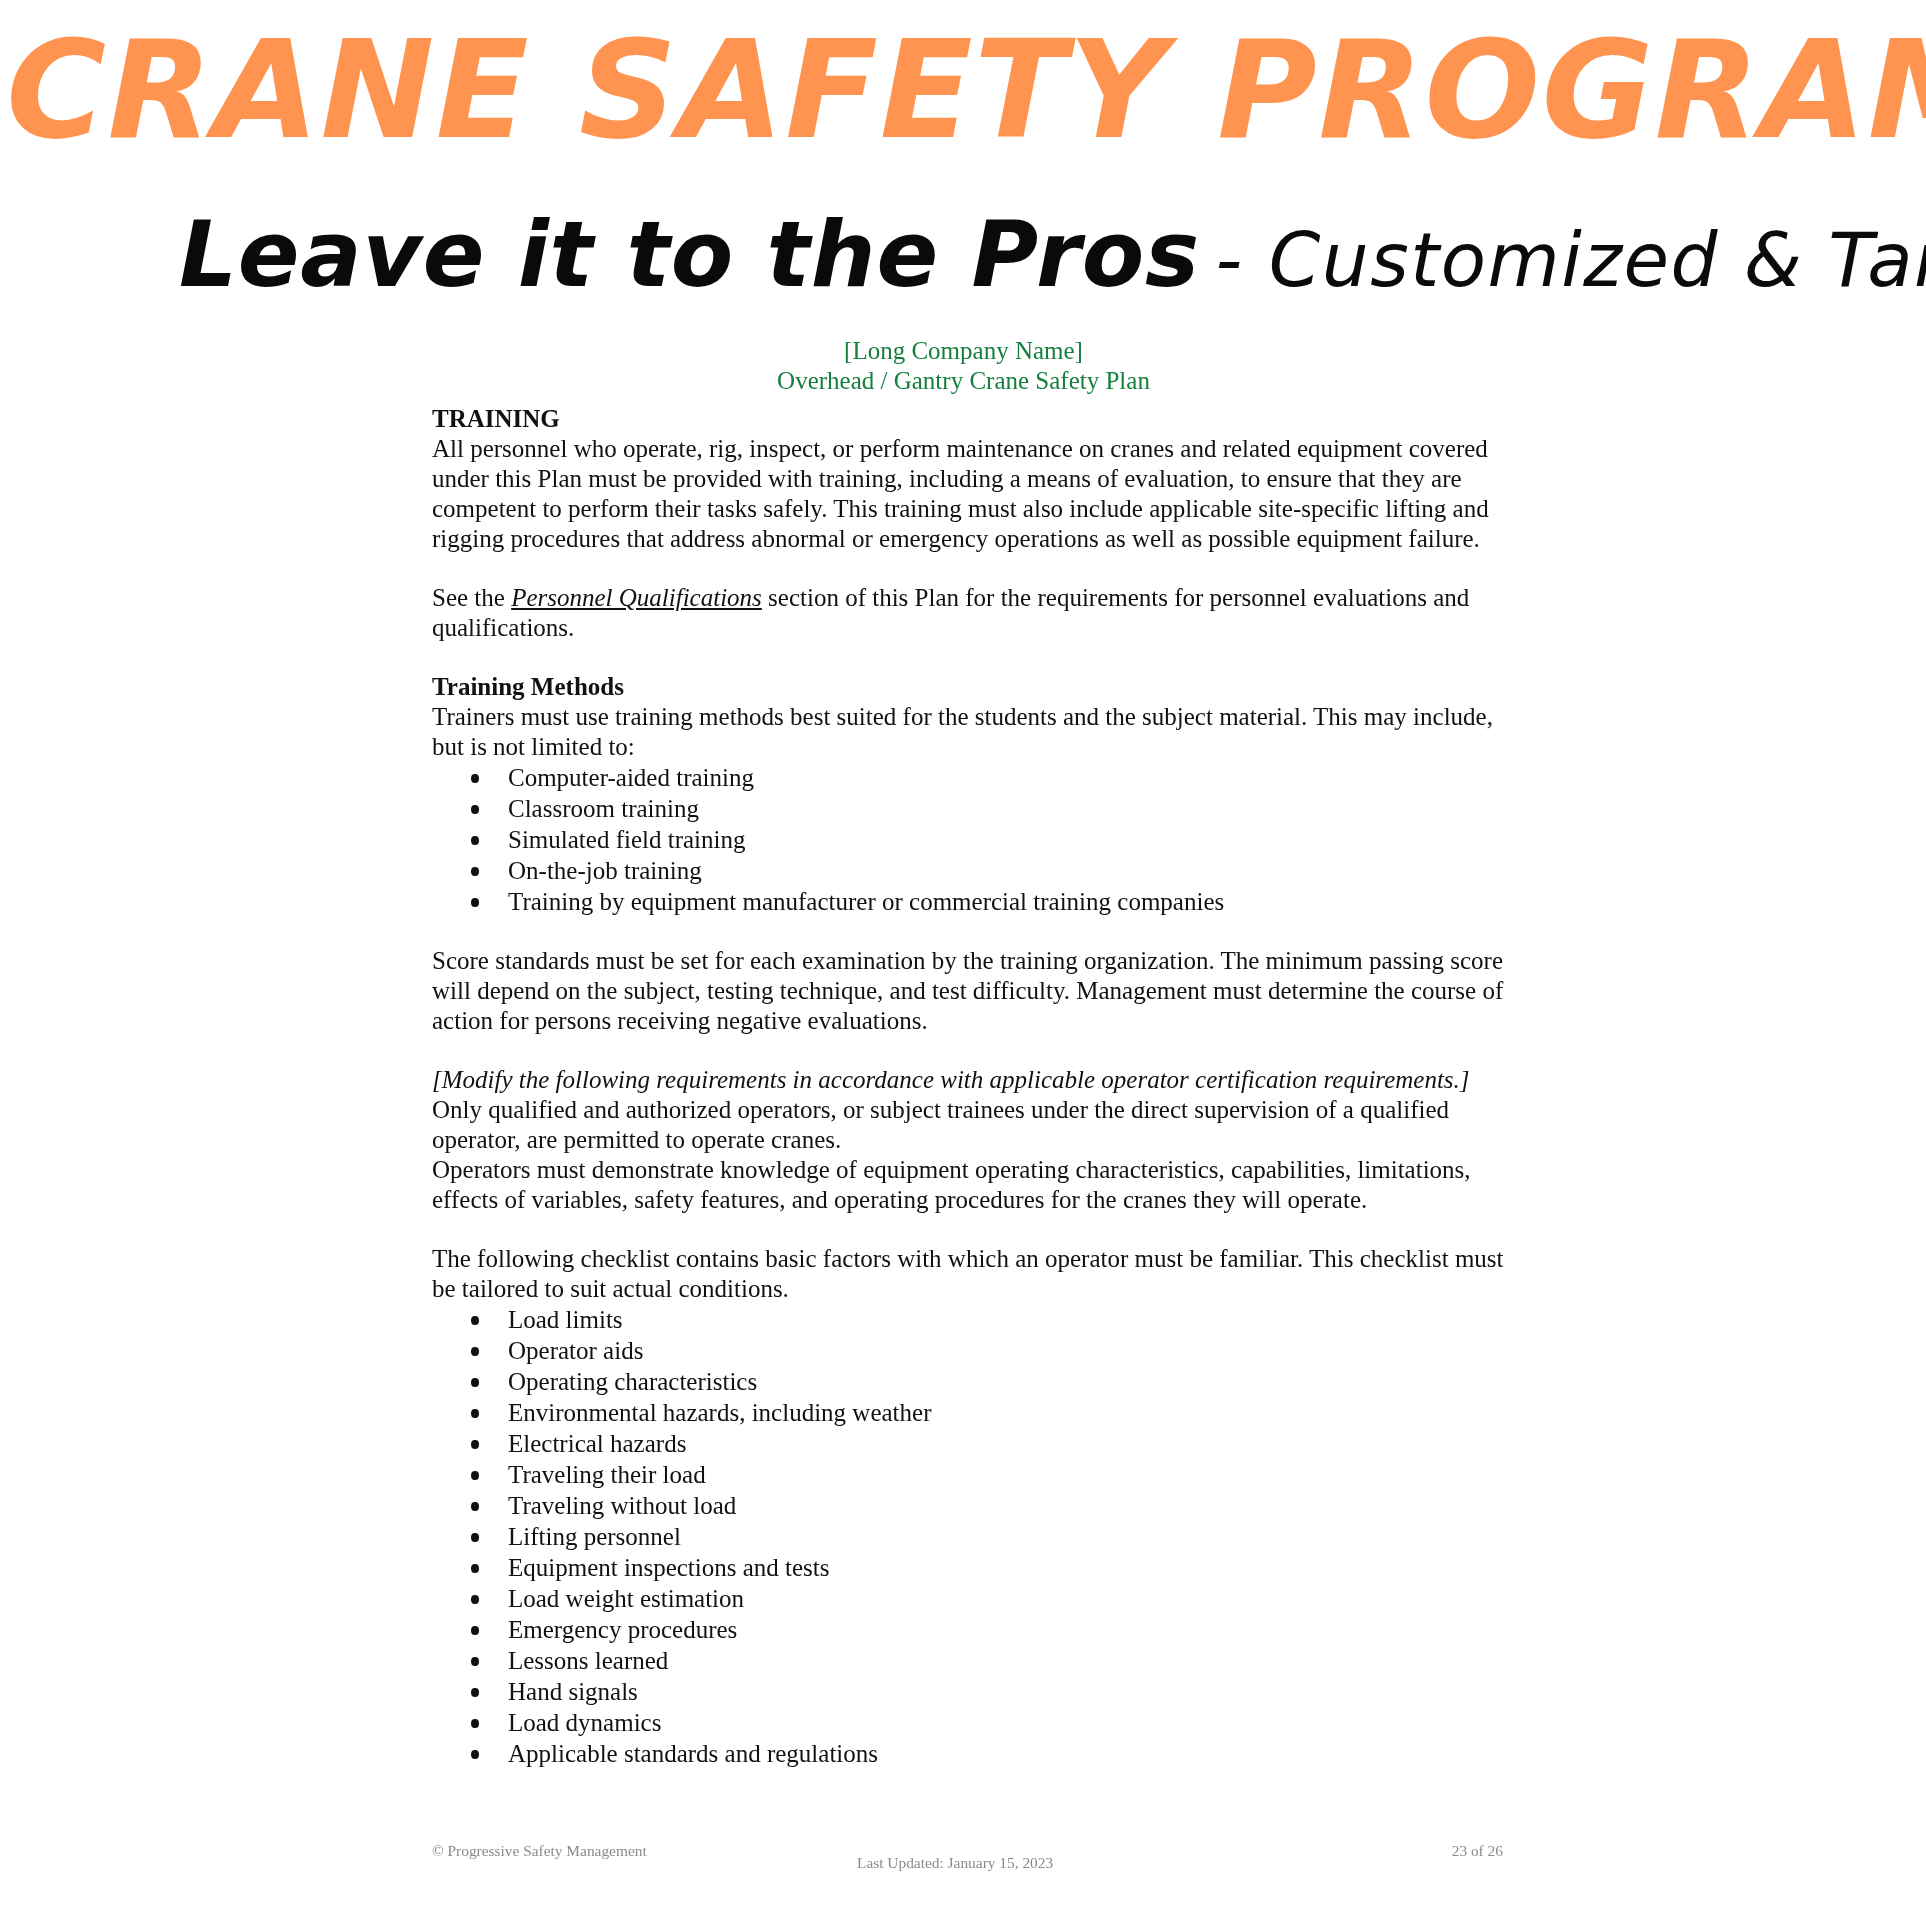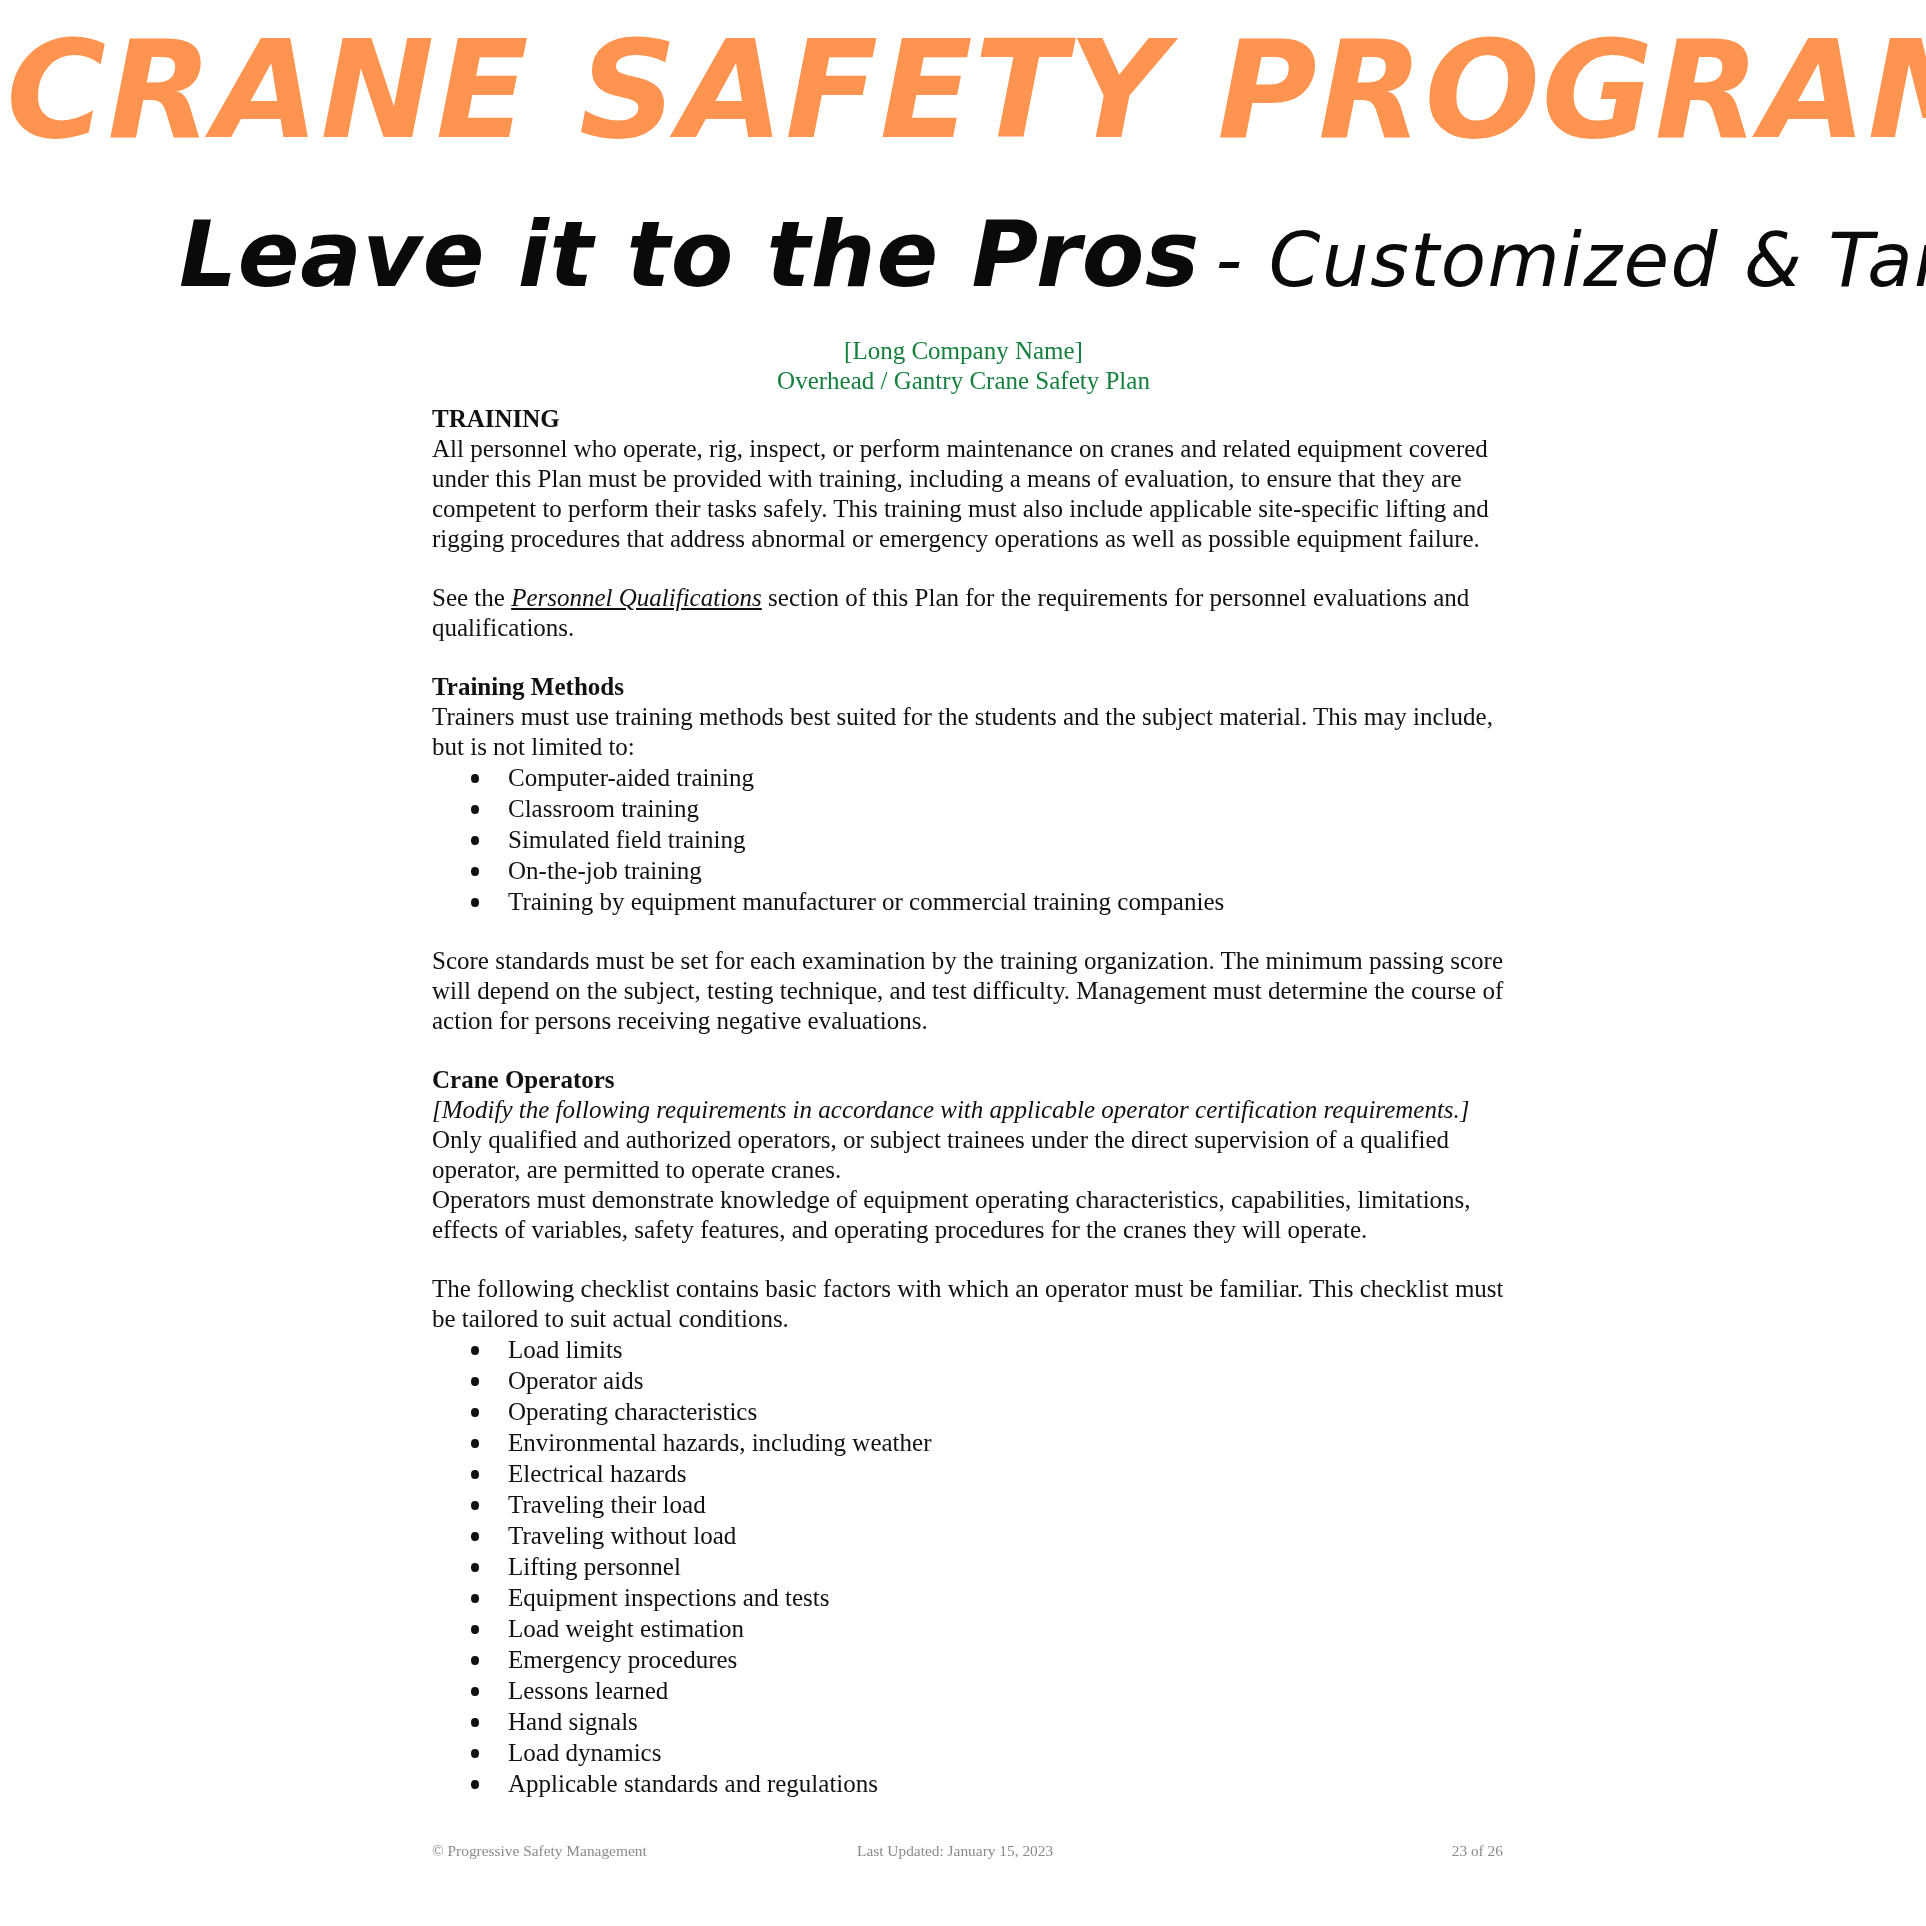--- a/index.html
+++ b/index.html
@@ -33,21 +33,21 @@
   ul.bullets { list-style: none; margin: 0; padding: 0; }
   ul.bullets li { position: relative; padding-left: 76px; height: 31px; line-height: 31px; }
   ul.bullets li .bullet {
     position: absolute; left: 39px; top: 12.3px; width: 7.7px; height: 8.5px; border-radius: 50%; background: #111;
   }
   .footer {
     position: absolute; left: 432px; top: 1842px; width: 1071px; height: 23px;
     font-family: "Liberation Serif", serif; font-size: 15.4px; color: #8a8a8a;
   }
   .footer .f-left { position: absolute; left: 0; top: 0; }
-  .footer .f-mid { position: absolute; left: 425px; top: 0; text-align: right; }
+  .footer .f-mid { position: absolute; left: 425px; top: 12px; text-align: right; }
   .footer .f-right { position: absolute; right: 0; top: 0; font-family: Liberation Serif, serif; }
 </style>
 </head>
 <body>
 
 <h1 class="banner-title">CRANE SAFETY PROGRAM</h1>
 <div class="banner-sub">
   <span class="strong">Leave it to the Pros</span><span class="light">- Customized &amp; Tailored</span>
 </div>
 
@@ -69,21 +69,20 @@
     <li><span class="bullet"></span><span>Computer-aided training</span></li>
     <li><span class="bullet"></span><span>Classroom training</span></li>
     <li><span class="bullet"></span><span>Simulated field training</span></li>
     <li><span class="bullet"></span><span>On-the-job training</span></li>
     <li><span class="bullet"></span><span>Training by equipment manufacturer or commercial training companies</span></li>
   </ul>
   <div class="gap"></div>
   <p>Score standards must be set for each examination by the training organization. The minimum passing score will depend on the subject, testing technique, and test difficulty. Management must determine the course of action for persons receiving negative evaluations.</p>
   <div class="gap"></div>
 
-  <div class="h-sub">Crane Operators</div>
   <p class="note">[Modify the following requirements in accordance with applicable operator certification requirements.]</p>
   <p>Only qualified and authorized operators, or subject trainees under the direct supervision of a qualified operator, are permitted to operate cranes.</p>
   <p>Operators must demonstrate knowledge of equipment operating characteristics, capabilities, limitations, effects of variables, safety features, and operating procedures for the cranes they will operate.</p>
   <div class="gap"></div>
   <p>The following checklist contains basic factors with which an operator must be familiar. This checklist must be tailored to suit actual conditions.</p>
   <ul class="bullets">
     <li><span class="bullet"></span><span>Load limits</span></li>
     <li><span class="bullet"></span><span>Operator aids</span></li>
     <li><span class="bullet"></span><span>Operating characteristics</span></li>
     <li><span class="bullet"></span><span>Environmental hazards, including weather</span></li>

